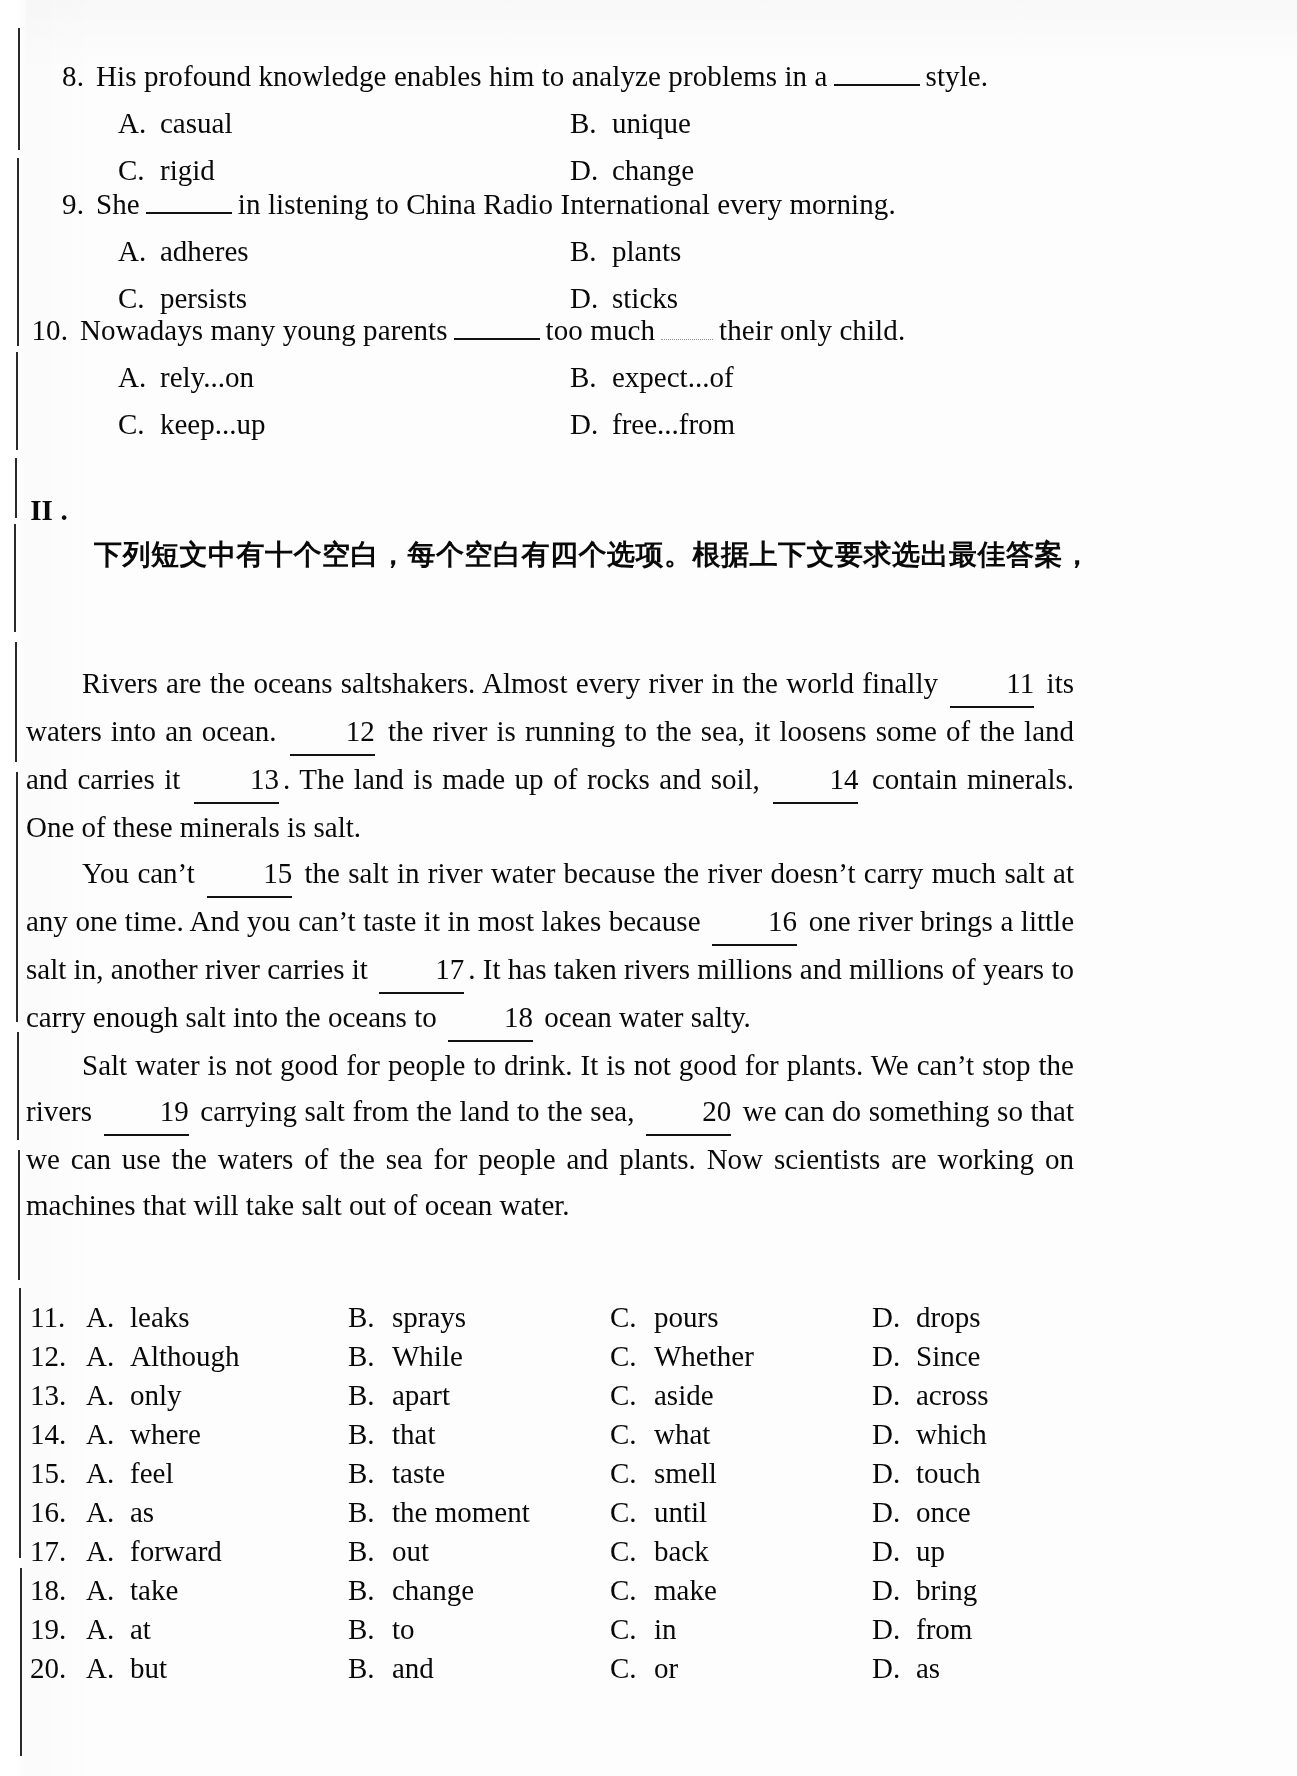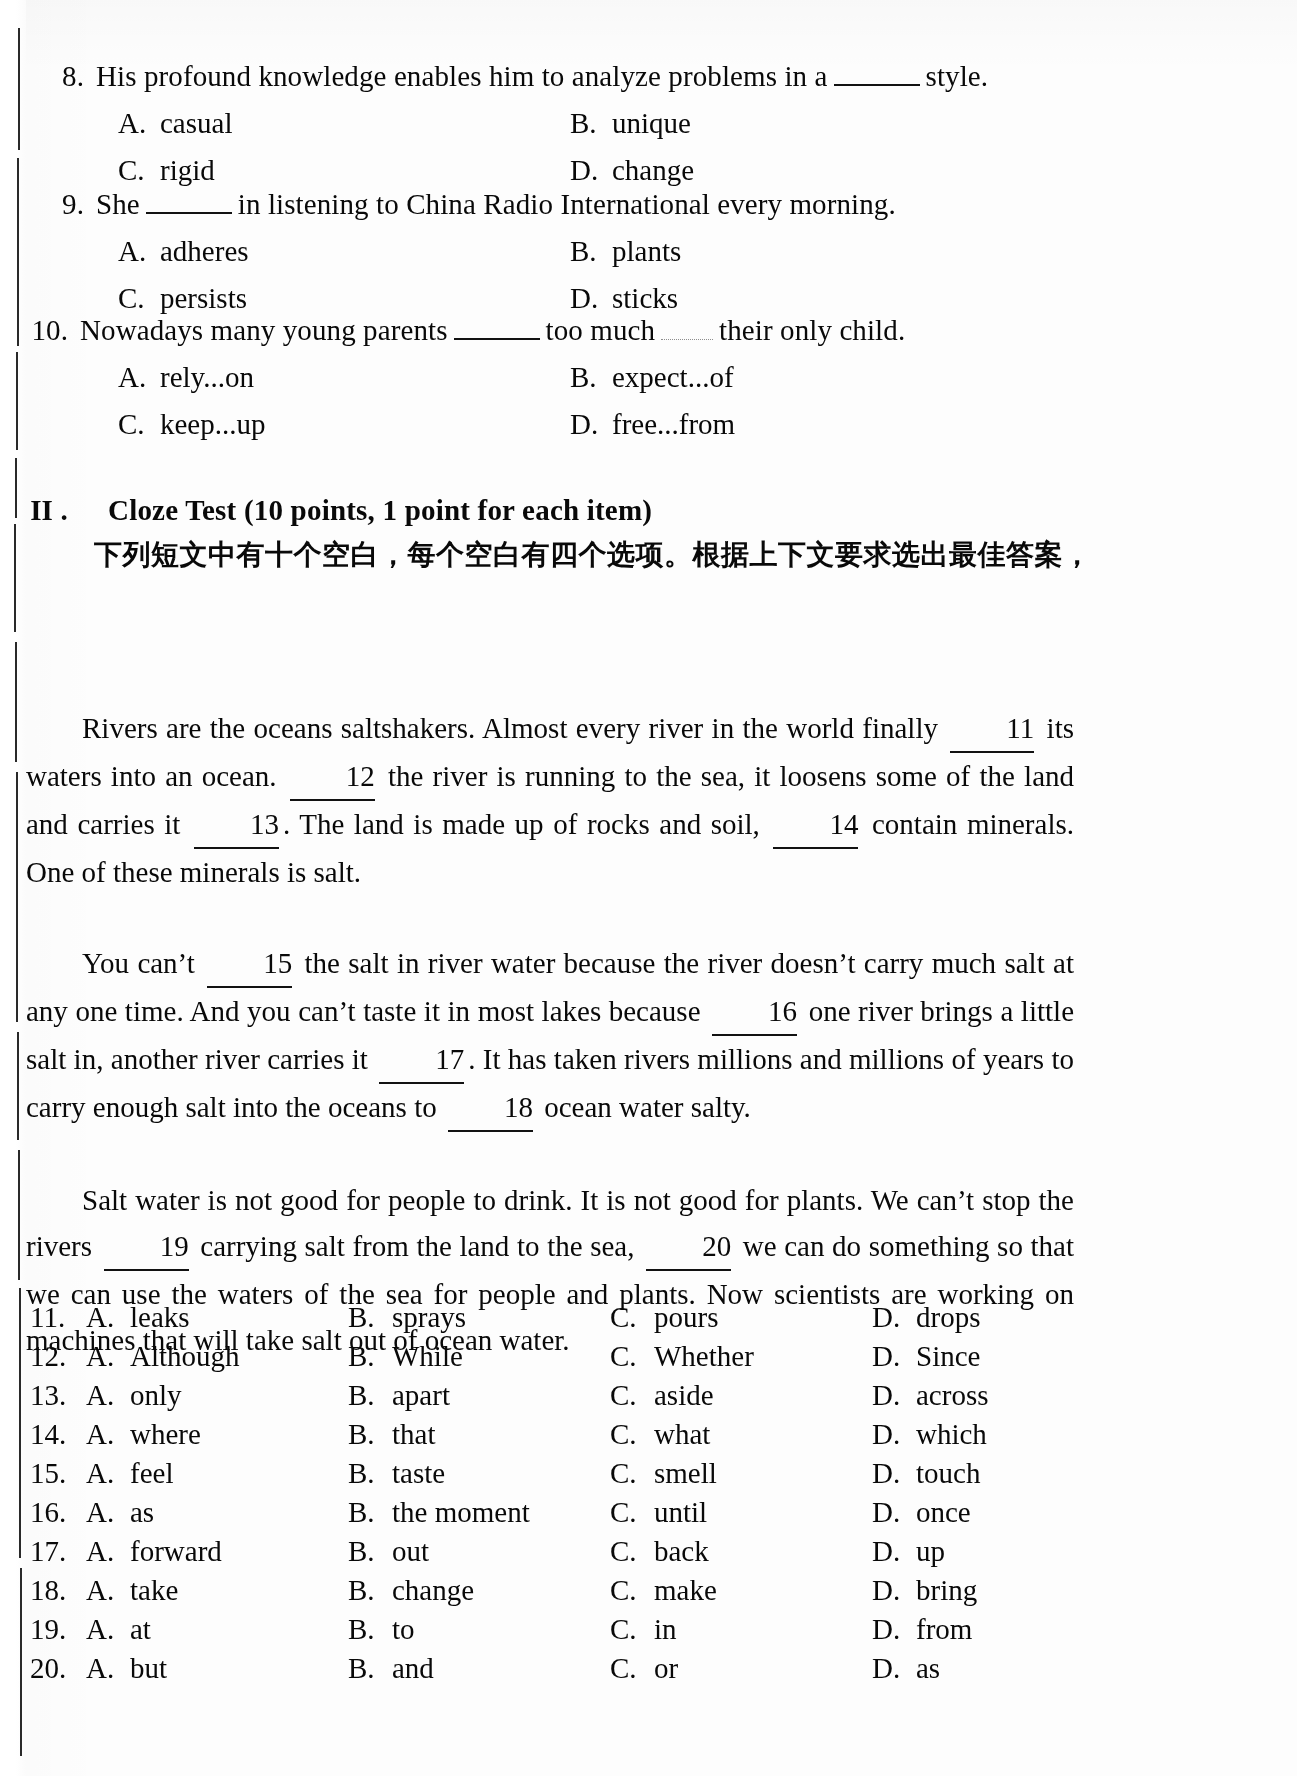--- a/index.html
+++ b/index.html
@@ -131,21 +131,21 @@
   }
 
   
   .passage p {
     margin: 0;
     font-size: 29px;
     line-height: 46px;
     text-align: justify;
     text-justify: inter-word;
   }
-  .passage p.indent { text-indent: 56px; margin-top: 45px; }
+  .passage p.indent { text-indent: 56px; }
   .num-blank {
     display: inline-block;
     min-width: 52px;
     text-align: center;
     border-bottom: 2px solid #1a1a1a;
     margin: 0 4px;
   }
 
   
   .answers {
@@ -271,21 +271,20 @@
       </span>
       <span class="opt">
         <span class="opt-letter">D.</span>
         <span class="opt-label">free...from</span>
       </span>
     </div>
   </div>
 
   <div class="section-head" style="position:absolute; left:20px; top:494px; width:1020px;">
     <span class="sec-num">II .</span>
-    <span>Cloze Test (10 points, 1 point for each item)</span>
   </div>
 
   <div style="position:absolute; left:66px; top:538px; width:1040px;">
     <div class="cn-line">下列短文中有十个空白，每个空白有四个选项。根据上下文要求选出最佳答案，</div>
   </div>
 
   <div class="passage" style="position:absolute; left:26px; top:660px; width:1048px;">
     <p class="indent">
       <span>Rivers are the oceans saltshakers. Almost every river in the world finally</span>
       <span class="num-blank">11</span>

